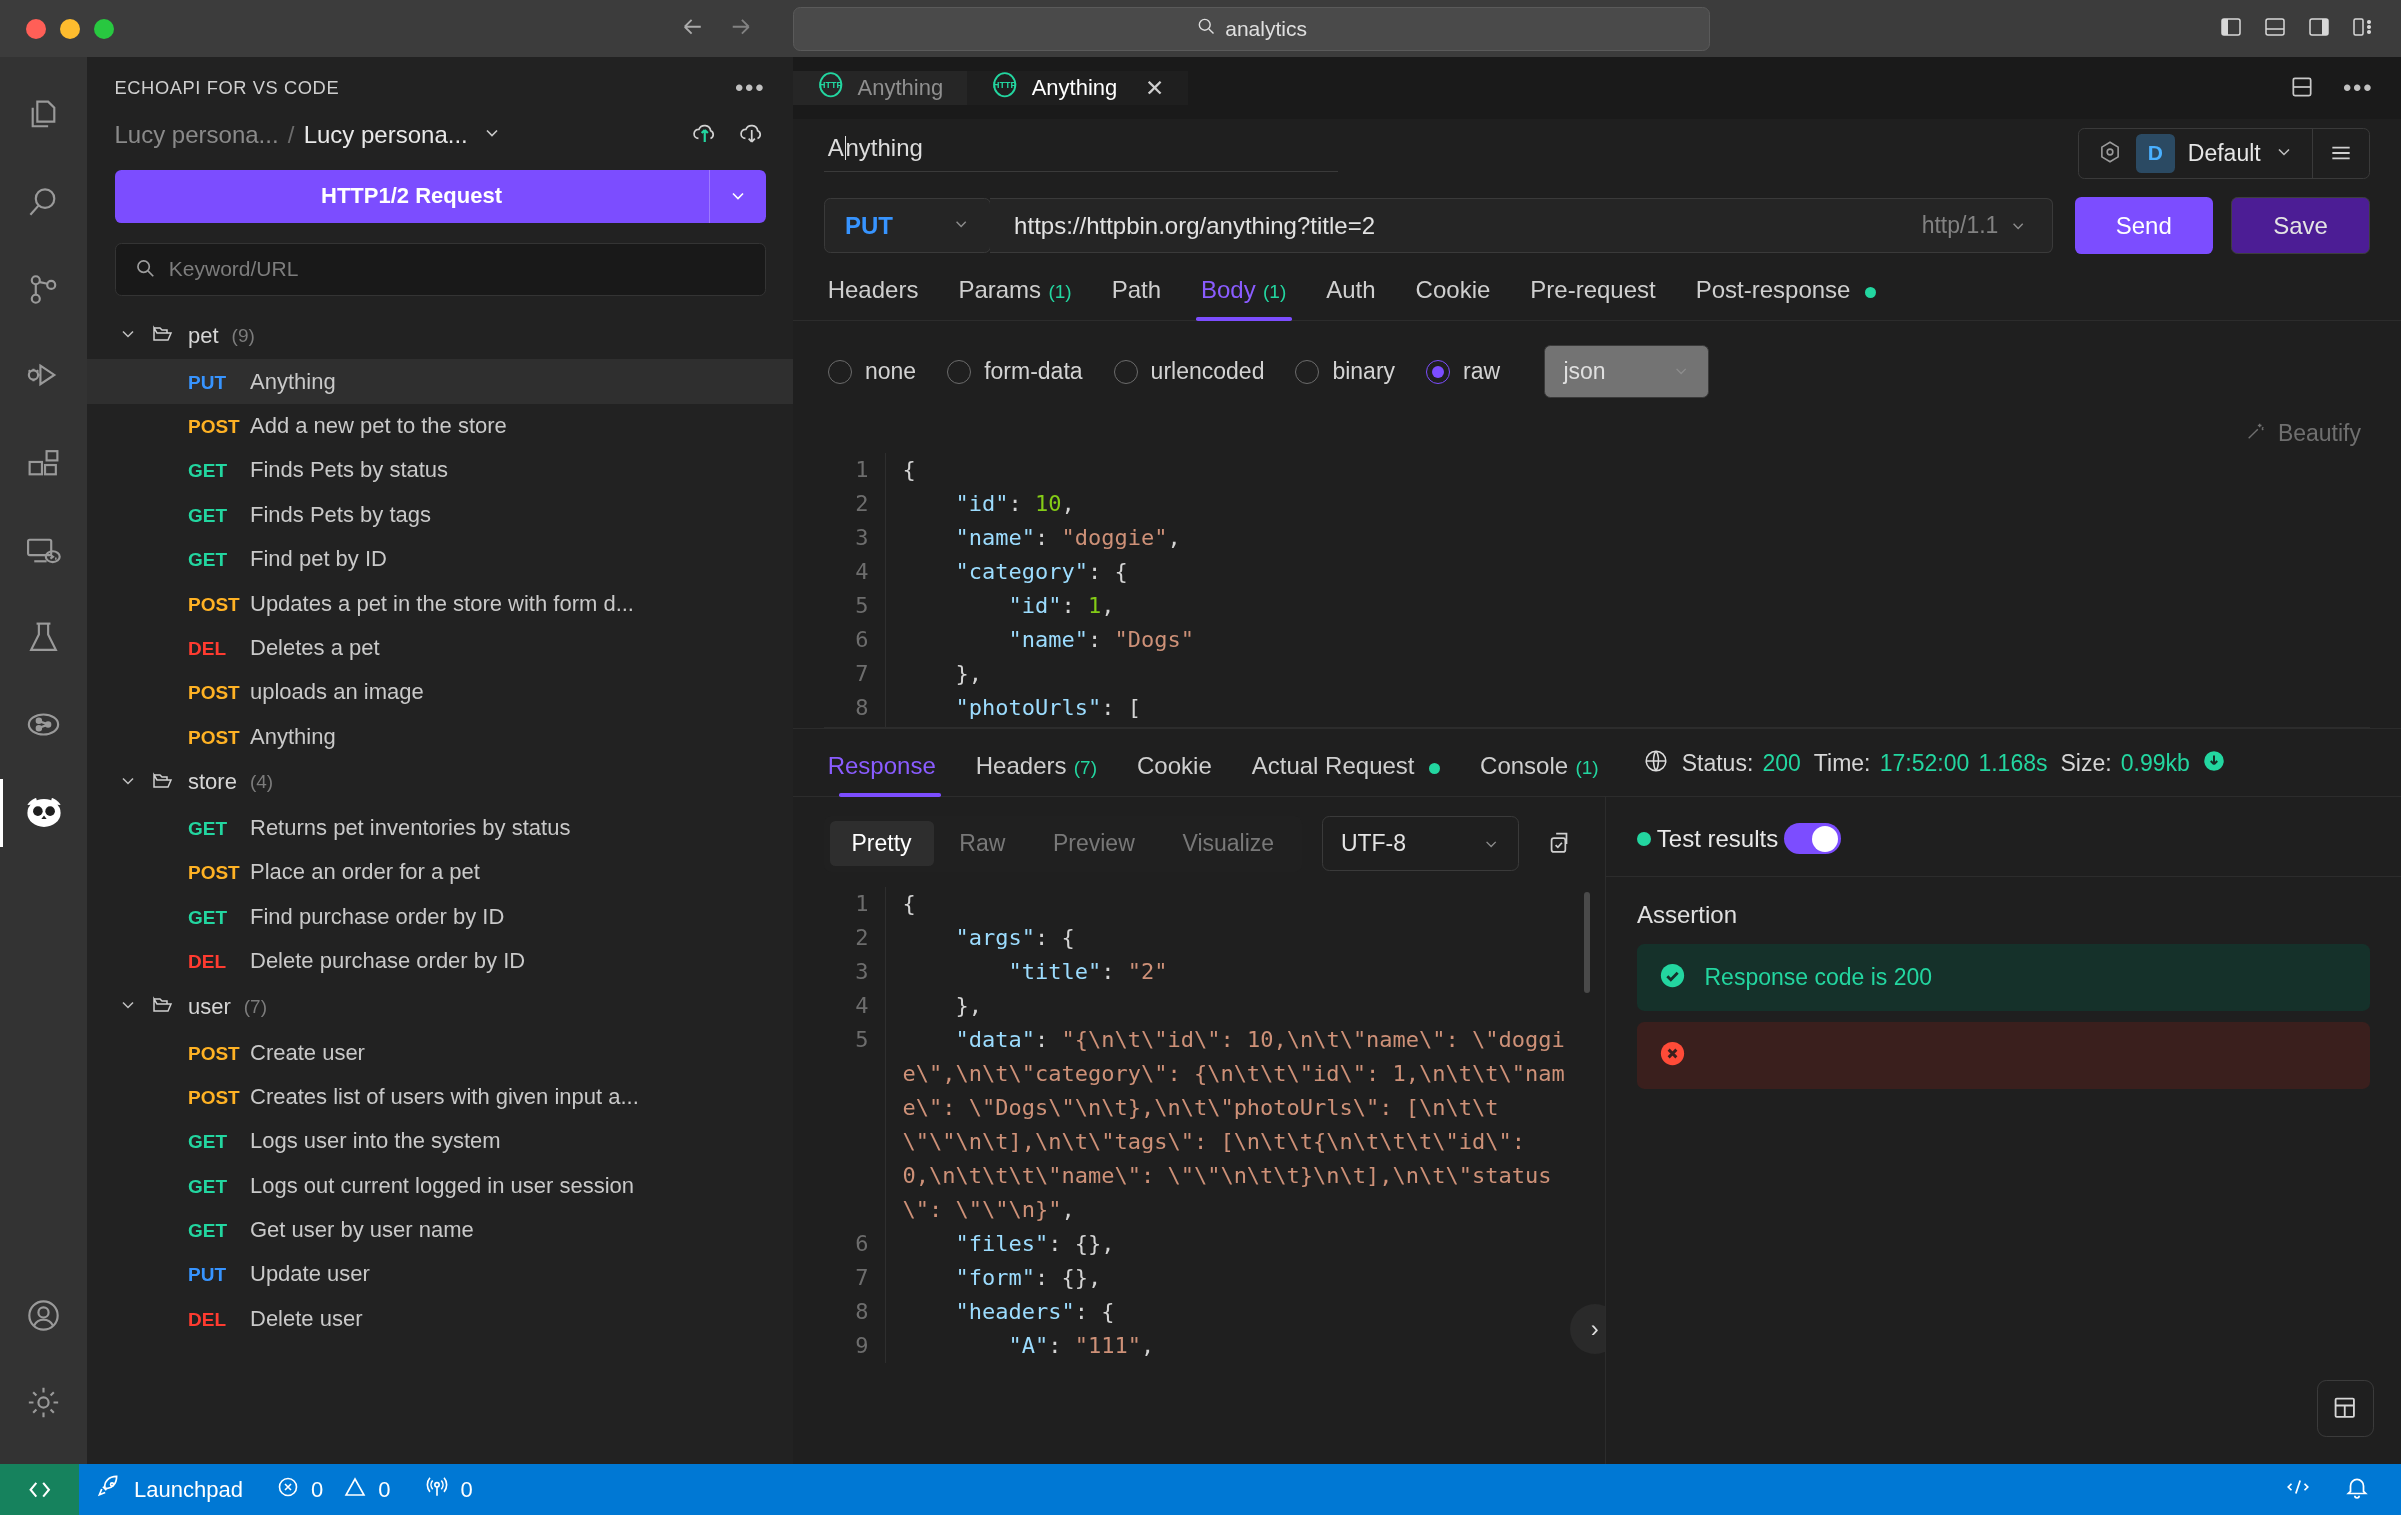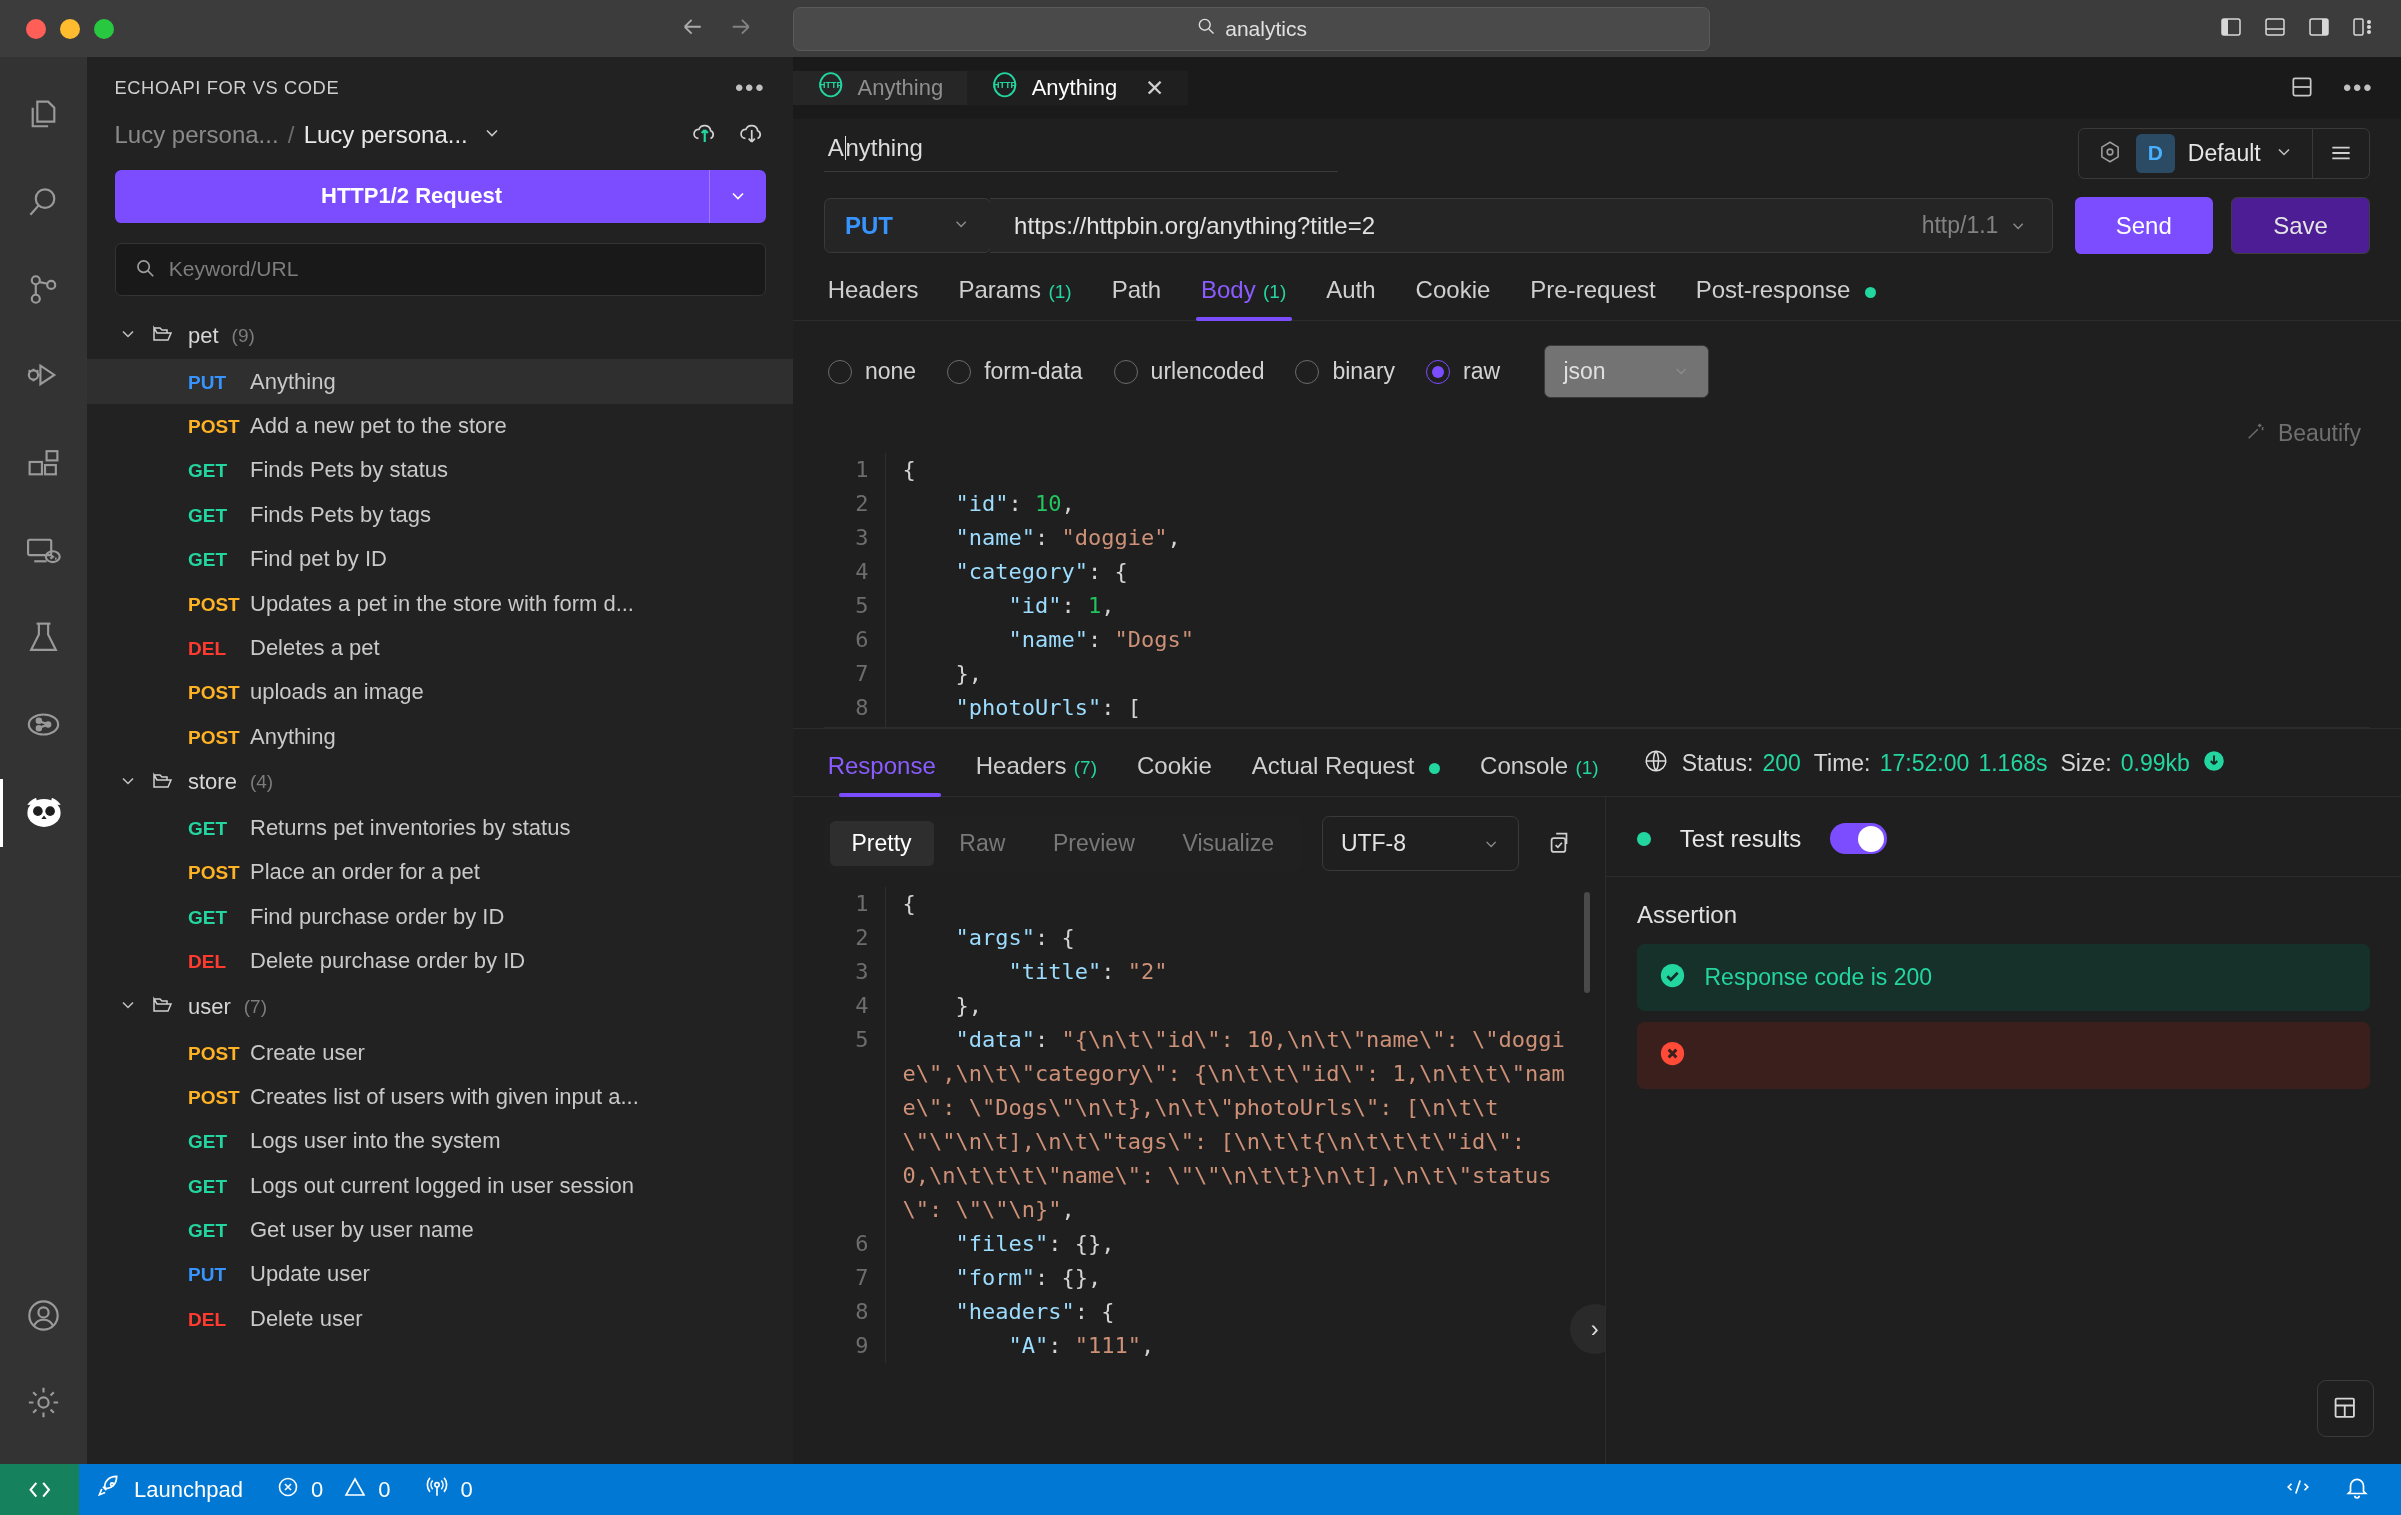--- a/index.html
+++ b/index.html
@@ -142,21 +142,21 @@
     border-radius:6.4px; display:flex; align-items:center; justify-content:space-between; padding:0 18.3px; cursor:pointer;}
   .jsonsel span { font-size:23px; color:#e0e0e0; }
 
   .beautifyrow { display:flex; justify-content:flex-end; padding:3.7px 40px 5.5px 0; }
   .beautify { display:flex; align-items:center; gap:11px; color:#6f6f6f; font-size:23px; cursor:pointer;}
 
   .editorwrap { position:relative; margin:0 31px 0 31px; flex:0 0 275px; overflow:hidden; background:#1f1f1f; border-bottom:0.9px solid #2c2c2c;}
   .codearea { display:flex; font-family:"DejaVu Sans Mono", monospace; font-size:22px; line-height:34px; }
   .gutter { width:61px; flex:0 0 61px; text-align:right; color:#6d6d6d; padding-right:16.5px; }
   .codelines { flex:1; color:#d4d4d4; white-space:pre; border-left:0.9px solid #2e2e2e; padding-left:16.5px;}
-  .tk-key{color:#9cdcfe}.tk-str{color:#ce9178}.tk-num{color:#22c55e}.tk-pun{color:#d4d4d4}
+  .tk-key{color:#9cdcfe}.tk-str{color:#ce9178}.tk-num{color:#84cc16}.tk-pun{color:#d4d4d4}
 
   
   .resp { flex:1; display:flex; flex-direction:column; min-height:0; border-top:0.9px solid #2c2c2c;}
   .resptabs { display:flex; align-items:flex-end; padding:18.3px 31px 0 31px; border-bottom:0.9px solid #2c2c2c; }
   .statusline { display:flex; align-items:center; gap:0; margin-left:24px; padding-bottom:16.5px; font-size:23px;}
   .st-label { color:#d6d6d6; margin-left:13px;}
   .st-val { color:#23d6a0; margin-left:9.2px;}
   .respbody { flex:1; display:flex; min-height:0; }
   .respleft { flex:1; min-width:0; display:flex; flex-direction:column; position:relative;}
   .viewrow { display:flex; align-items:center; gap:20px; padding:18.3px 31px 14.7px 31px; }
@@ -166,21 +166,21 @@
   .encsel { width:229px; height:55px; background:#1f1f1f; border:0.9px solid #3a3a3a; border-radius:7.3px;
     display:flex; align-items:center; justify-content:space-between; padding:0 18.3px; cursor:pointer;}
   .encsel span { font-size:23px; color:#e4e4e4; }
   .respcode { flex:1; overflow:hidden; padding:0 31px; position:relative;}
   .vscroll { position:absolute; right:14.7px; top:5.5px; width:6.4px; height:101px; background:#4a4a4a; border-radius:3.7px;}
   .expandbtn { position:absolute; right:-14.7px; bottom:110px; width:50px; height:50px; border-radius:50%;
     background:#2a2a2a; display:flex; align-items:center; justify-content:center; color:#ddd; font-size:24px; cursor:pointer;}
   .copyicon { margin-left:7.3px; cursor:pointer; }
 
   .respright { width:796px; flex:0 0 796px; border-left:0.9px solid #2c2c2c; display:flex; flex-direction:column; position:relative;}
-  .trhead { display:flex; align-items:center; gap:29px; padding:26px 31px 22px 31px; border-bottom:0.9px solid #2c2c2c;}
+  .trhead { display:flex; align-items:center; gap:6px; padding:26px 31px 22px 31px; border-bottom:0.9px solid #2c2c2c;}
   .trdot { width:13.8px; height:13.8px; border-radius:50%; background:#23d6a0; }
   .trlabel { font-size:24px; color:#e8e8e8; }
   .toggle { width:57px; height:31px; border-radius:15.6px; background:#7c4dff; position:relative; cursor:pointer;}
   .toggle::after { content:""; position:absolute; right:2.8px; top:2.8px; width:26px; height:26px; border-radius:50%; background:#fff;}
   .assertlabel { padding:24px 31px 14.7px 31px; font-size:24px; color:#e0e0e0; }
   .assertion { margin:0 31px 11px 31px; border-radius:7.3px; display:flex; align-items:center; gap:16.5px; padding:16.5px 20px; }
   .assertion.pass { background:#15312a; color:#23d6a0; }
   .assertion.fail { background:#3a1f1d; color:#ff4b38; align-items:flex-start; }
   .atext { font-size:23px; line-height:33px; }
   .layoutbtn { position:absolute; right:27.5px; bottom:27.5px; width:57px; height:57px; border:0.9px solid #3b3b3b;

